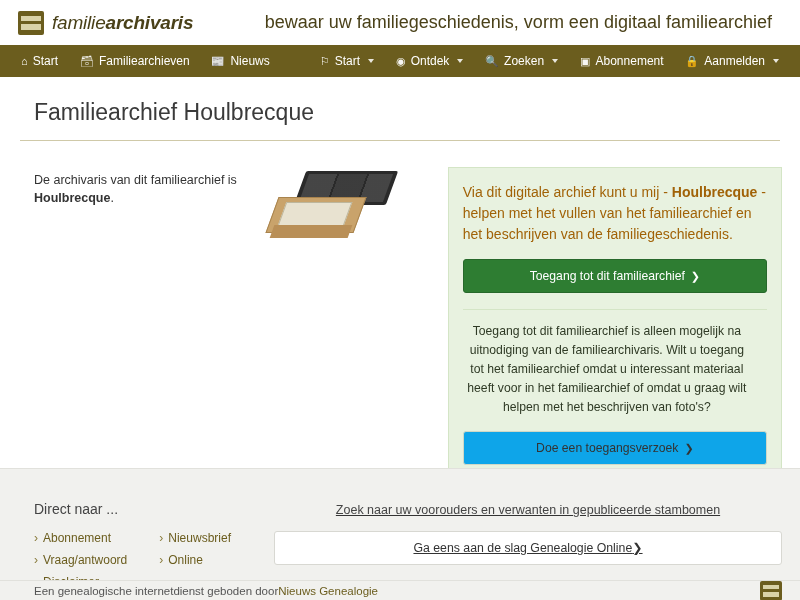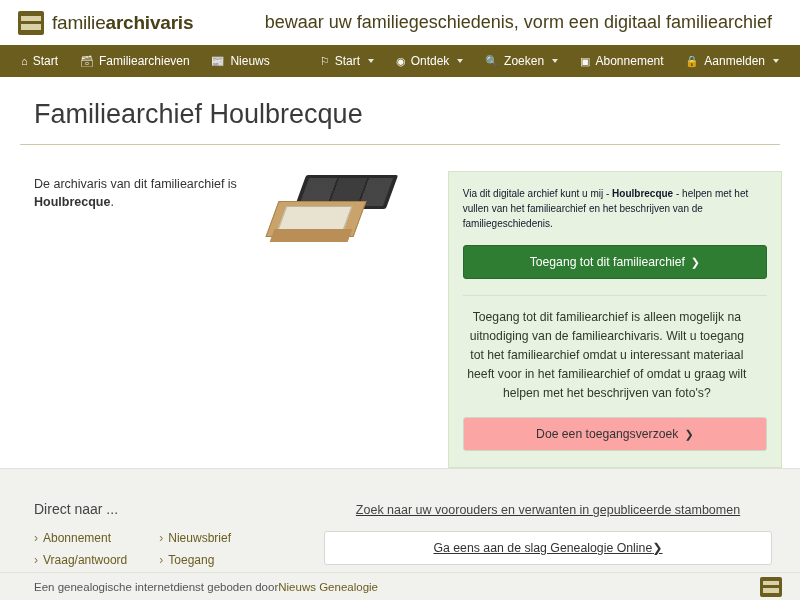--- a/index.html
+++ b/index.html
@@ -44,20 +44,21 @@
     content: "";
     position: absolute;
     left: 3px; top: 10px;
     width: 20px; height: 3px;
     background: #6b5d1e;
   }
   .brand-text {
     font-size: 19px;
     color: #4a4119;
     letter-spacing: -0.2px;
+    font-style: italic;
   }
   .brand-text b { font-weight: bold; }
   .tagline {
     margin-left: auto;
     font-size: 18px;
     color: #4a4119;
     padding-right: 10px;
   }
 
   
@@ -87,21 +88,21 @@
     border-right: 3.5px solid transparent;
     border-top: 4px solid #ffffff;
     margin-left: 3px;
     opacity: .85;
   }
   .nico { font-size: 11px; opacity: .95; }
 
   
   .page { padding: 0 18px; }
   .page-title {
-    font-size: 27px;
+    font-size: 23px;
     font-weight: normal;
     color: #3a3a3a;
     margin: 22px 0 14px 16px;
   }
   .rule {
     border-top: 1px solid #cfc9a8;
     margin: 0 2px 26px 2px;
   }
 
   .content {
@@ -171,43 +172,43 @@
   }
 
   .col-right {
     width: 340px;
     background: #e8f2e0;
     border: 1px solid #d4e5c6;
     padding: 14px 14px 16px 14px;
     margin-left: 26px;
   }
   .panel-text {
-    font-size: 10px;
+    font-size: 14px;
     line-height: 1.5;
-    color: #0f172a;
+    color: #a16207;
     margin: 0 0 14px 0;
   }
   .panel-text b { font-weight: bold; }
   .btn {
     display: block;
     width: 100%;
     text-align: center;
     font-size: 12.2px;
     padding: 9px 6px;
     border-radius: 3px;
     cursor: pointer;
     text-decoration: none;
   }
   .btn-primary {
     background: #2e7d32;
     border: 1px solid #27682b;
     color: #ffffff;
   }
   .btn-light {
-    background: #fca5a5;
+    background: #0ea5e9;
     border: 1px solid #cfd8c6;
     color: #333333;
   }
   .btn .arr { margin-left: 6px; font-size: 11px; }
   .panel-sep {
     border-top: 1px solid #d4e5c6;
     margin: 16px 0 12px 0;
   }
   .panel-note {
     font-size: 12.2px;
@@ -260,35 +261,35 @@
     text-align: center;
     text-decoration: underline;
   }
   .f-right-text {
     font-size: 12.5px;
     color: #444;
     margin-bottom: 14px;
   }
   .f-cta {
     display: block;
-    width: 448px;
+    width: 508px;
     margin: 0 auto;
     background: #ffffff;
     border: 1px solid #d8d8d2;
     text-align: center;
     font-size: 12.3px;
     color: #333;
     padding: 9px 6px;
     border-radius: 3px;
     cursor: pointer;
   }
   .f-bottom {
     position: absolute;
     left: 0; right: 0; bottom: 0;
-    height: 28px;
+    height: 20px;
     border-top: 1px solid #e1e1dc;
     display: flex;
     align-items: center;
     padding: 0 18px 0 34px;
     font-size: 11.5px;
     color: #555;
     background: #f1f1ee;
   }
   .f-bottom a { color: #6b5d1e; text-decoration: none; }
   .mini-logo {
@@ -409,21 +410,21 @@
     <div class="f-left">
       <div class="f-title">Direct naar ...</div>
       <div class="f-links">
         <div class="f-col">
           <a class="f-link">Abonnement</a>
           <a class="f-link">Vraag/antwoord</a>
           <a class="f-link">Disclaimer</a>
         </div>
         <div class="f-col">
           <a class="f-link">Nieuwsbrief</a>
-          <a class="f-link">Toegang</a>
+          <a class="f-link">Online</a>
         </div>
       </div>
     </div>
     <div class="f-right">
       <div class="f-right-text">Zoek naar uw voorouders en verwanten in gepubliceerde stambomen</div>
       <div class="f-cta">
         <span>Ga eens aan de slag Genealogie Online</span><span class="arr">❯</span>
       </div>
     </div>
   </div>

